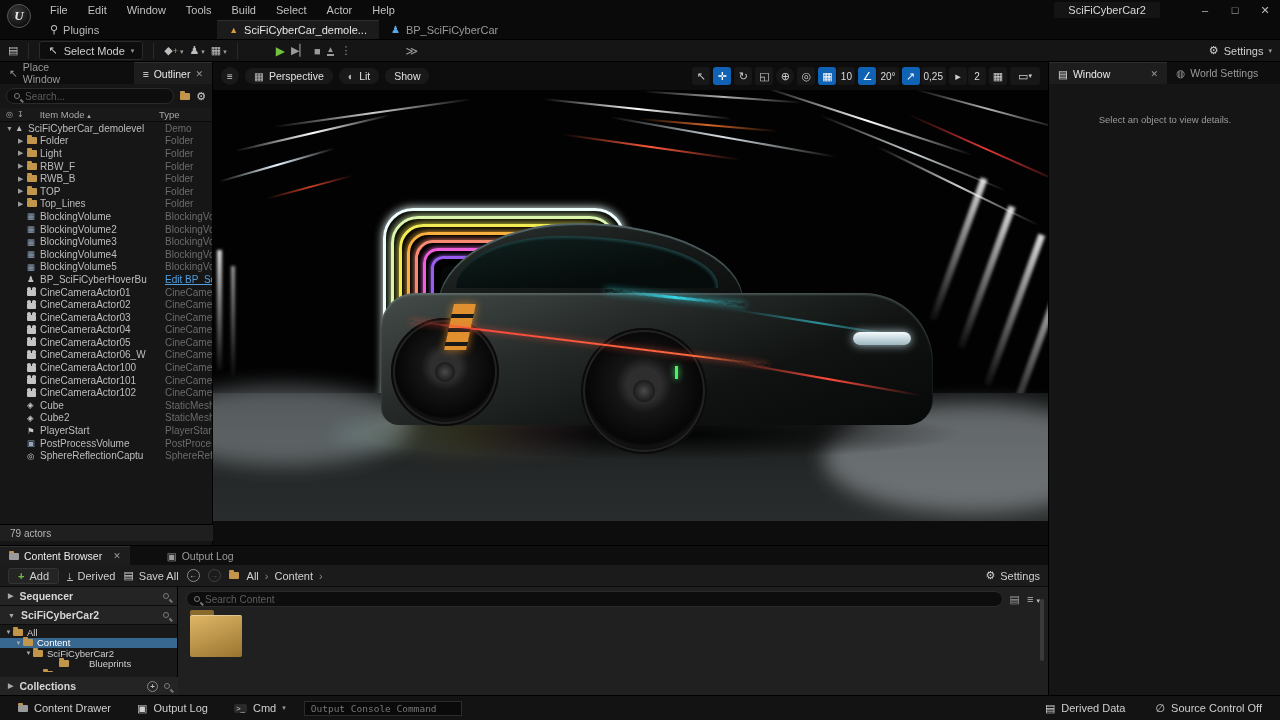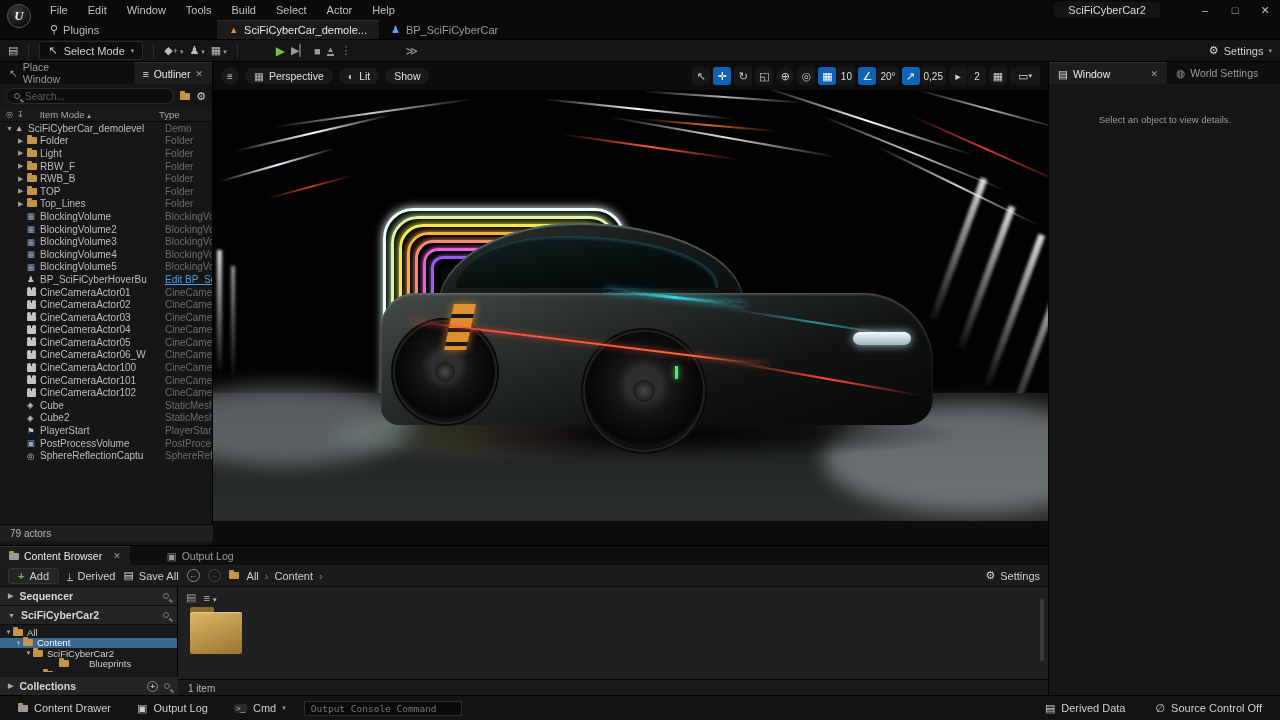--- a/index.html
+++ b/index.html
@@ -641,30 +641,31 @@
         <div class="side-hdr" id="collections">
           <span class="arrow">▶</span>
           <span>Collections</span>
           <span class="sp"></span>
           <span class="navcirc" style="width:11px;height:11px;">+</span>
           <span class="i-mag"></span>
         </div>
       </div>
       <div id="cb-main">
         <div id="cb-search-row">
+          <div class="searchbox" id="cb-search">
+            <span class="i-mag"></span>
+            <span>Search Content</span>
+          </div>
           <span class="glyph" style="color:#9a9a9a;">▤</span>
           <span class="glyph" style="color:#bbb;">≡ <span style="font-size:7px;">▾</span></span>
         </div>
         <div id="tiles">
           <div class="folder-tile"></div>
         </div>
         <div id="cb-scroll"></div>
-        <div id="cb-footer">
-            <span>1 item</span>
-          </div>
       </div>
     </div>
   </div>
 
   <div id="statusbar" class="abs">
     <div class="sb-btn">
       <span class="i-folder" style="background:#9a9a9a;"></span>
       <span>Content Drawer</span>
     </div>
     <div class="sb-btn">

